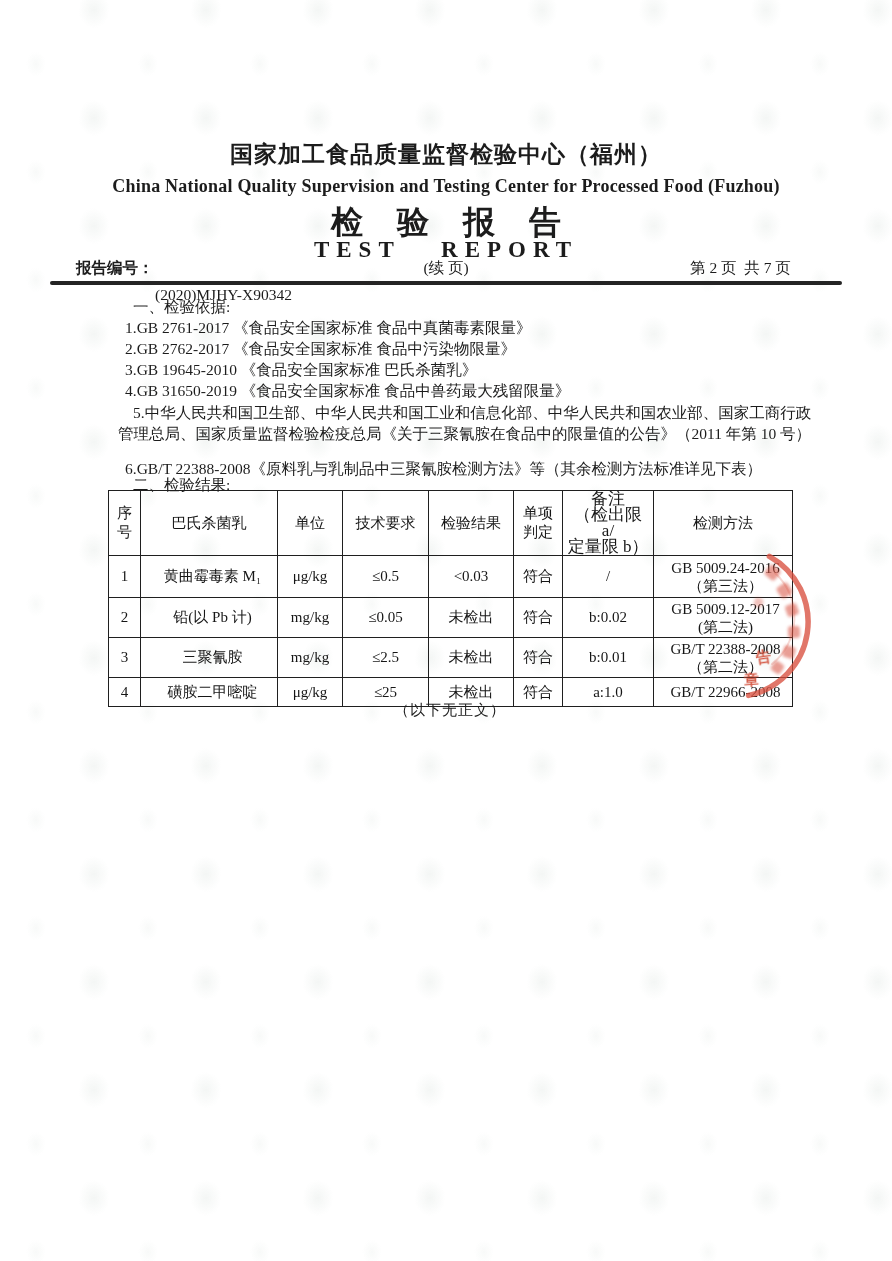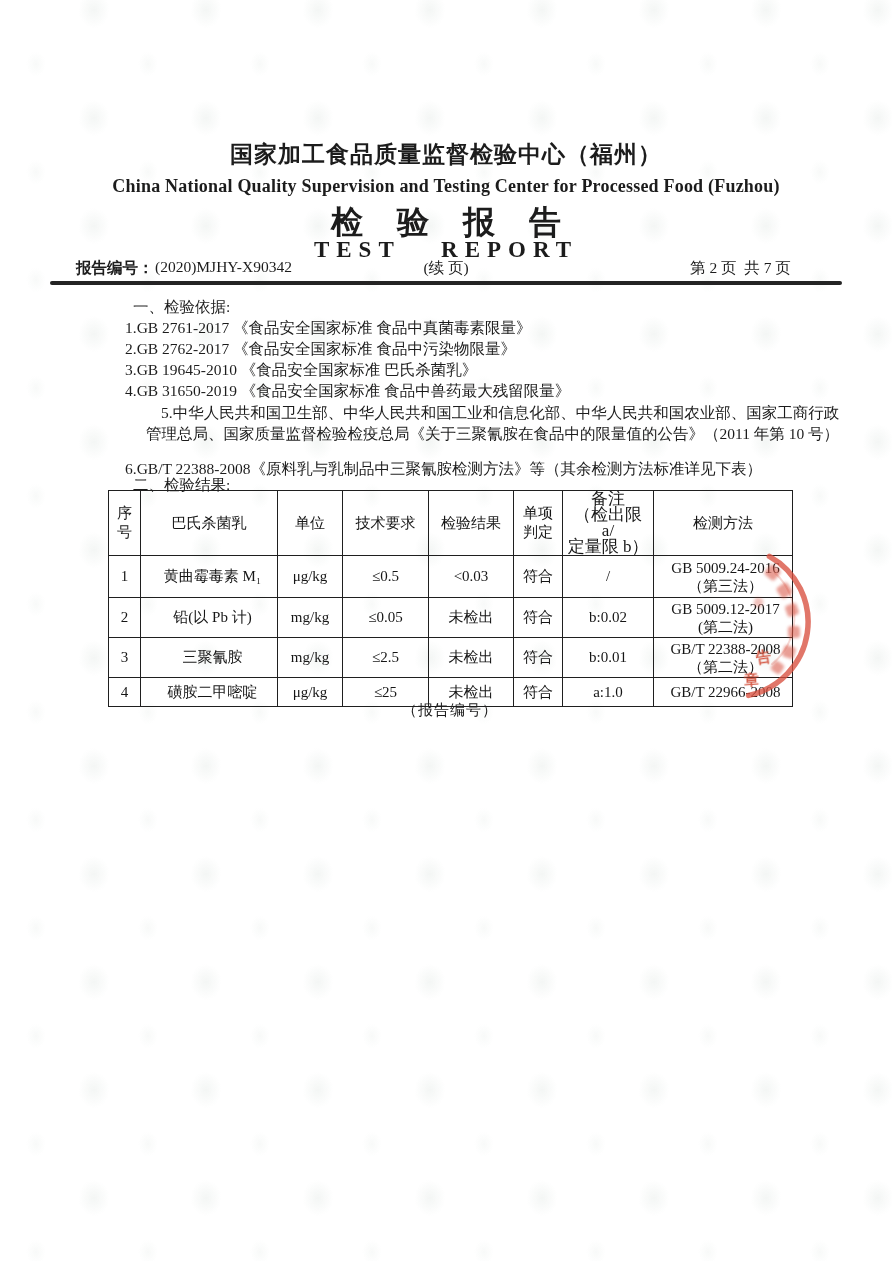--- a/index.html
+++ b/index.html
@@ -20,28 +20,28 @@
     background-position:38px 64px, 92px 10px;
   }
   
   .center-band{left:16px;width:860px;text-align:center;}
   .title-cn{top:139px;font-size:23px;font-weight:bold;letter-spacing:1px;}
   .title-en{top:176px;font-size:18px;font-weight:bold;letter-spacing:0.2px;}
   .rpt-cn{top:201px;font-size:32px;font-weight:bold;letter-spacing:34px;text-indent:34px;}
   .rpt-en{top:237px;font-size:23px;font-weight:bold;letter-spacing:7px;word-spacing:28px;white-space:pre;}
   .meta{top:258px;font-size:15.5px;white-space:pre;}
   .meta-label{left:76px;font-weight:bold;}
-  .meta-value{left:155px;font-family:"Liberation Serif","DejaVu Serif",serif;}
+  .meta-value{left:155px;font-family:"Liberation Serif","DejaVu Serif",serif;margin-top:28px;}
   .meta-cont{left:16px;width:860px;text-align:center;}
   .meta-page{left:690px;width:150px;}
   .header-rule{left:50px;top:281px;width:792px;height:4px;background:#242424;border-radius:2px;}
   
   .b-line{left:125px;font-size:15.5px;white-space:pre;}
   .b-head{left:133px;font-weight:normal;}
-  .b-wrap{left:118px;width:704px;font-size:15.5px;line-height:20.5px;text-indent:15px;white-space:normal;margin-left:28px;}
+  .b-wrap{left:118px;width:704px;font-size:15.5px;line-height:20.5px;text-indent:15px;white-space:normal;}
   
   #results-table{
     position:absolute;left:108px;top:490px;width:684px;
     border-collapse:collapse;table-layout:fixed;
     font-size:15px;color:#161616;
   }
   #results-table td,#results-table th{
     border:1.6px solid #1f1f1f;padding:0 3px;
     font-weight:normal;text-align:center;vertical-align:middle;
     overflow:hidden;
@@ -154,21 +154,21 @@
     <td>μg/kg</td>
     <td>≤25</td>
     <td>未检出</td>
     <td>符合</td>
     <td>a:1.0</td>
     <td class="pre c-method">GB/T 22966-2008</td>
   </tr>
 </tbody>
   </table>
 
-<div class="abs no-body-note">（报告编号）</div>
+<div class="abs no-body-note">（以下无正文）</div>
 
 <div class="abs stamp">
   <svg width="180" height="192" viewBox="0 0 180 192">
     <path d="M 89.4 16.4 A 75 75 0 0 1 68.6 155.4" fill="none" stroke="#d8503f" stroke-width="5.5" stroke-linecap="round" opacity="0.78"></path>
     <path d="M 95 33 A 60 60 0 0 1 92 124" fill="none" stroke="#d8503f" stroke-width="2" stroke-linecap="round" opacity="0.22"></path>
   </svg>
   
   <div class="seal-mark" style="left:86px;top:26px;width:13px;height:13px;transform:rotate(40deg);"></div>
   <div class="seal-mark" style="left:98px;top:44px;width:13px;height:13px;transform:rotate(55deg);"></div>
   <div class="seal-mark" style="left:106px;top:64px;width:12px;height:12px;transform:rotate(70deg);"></div>

